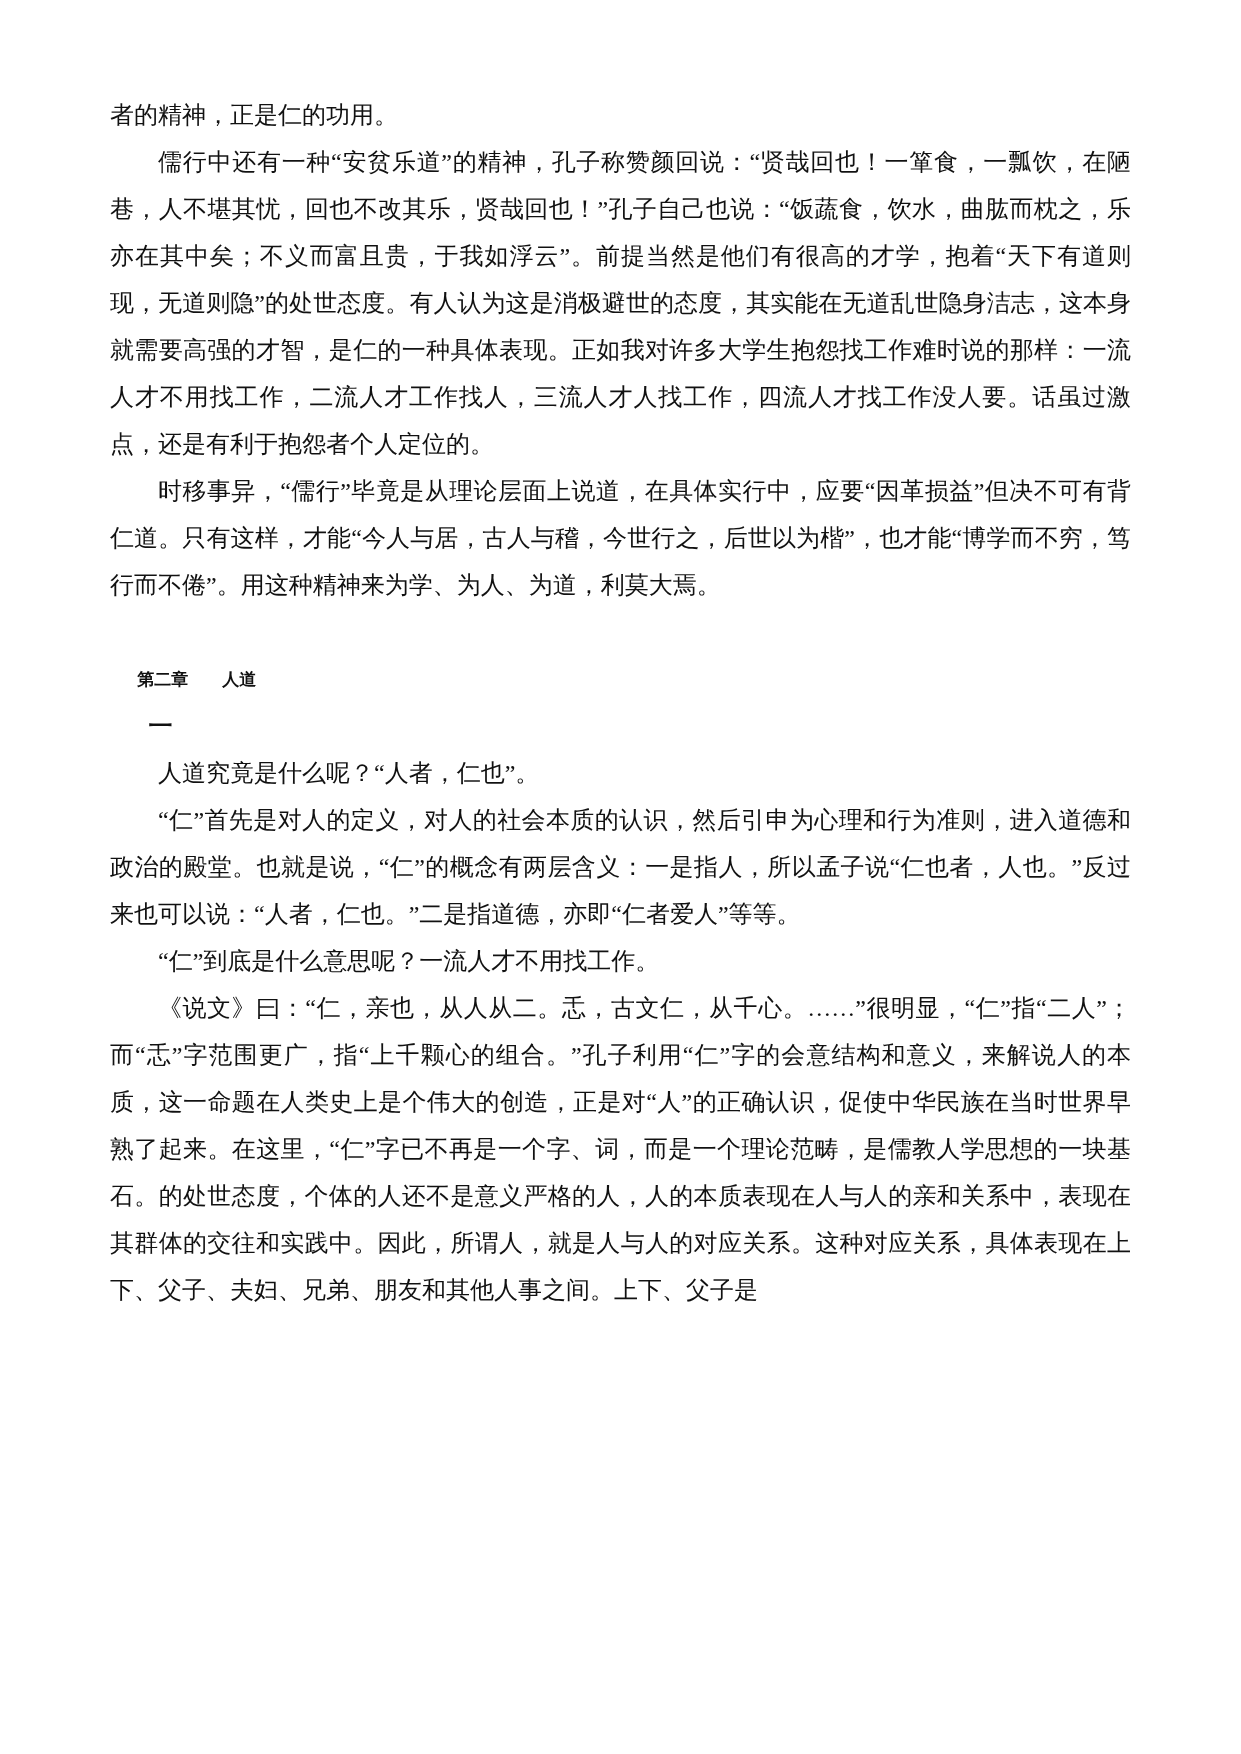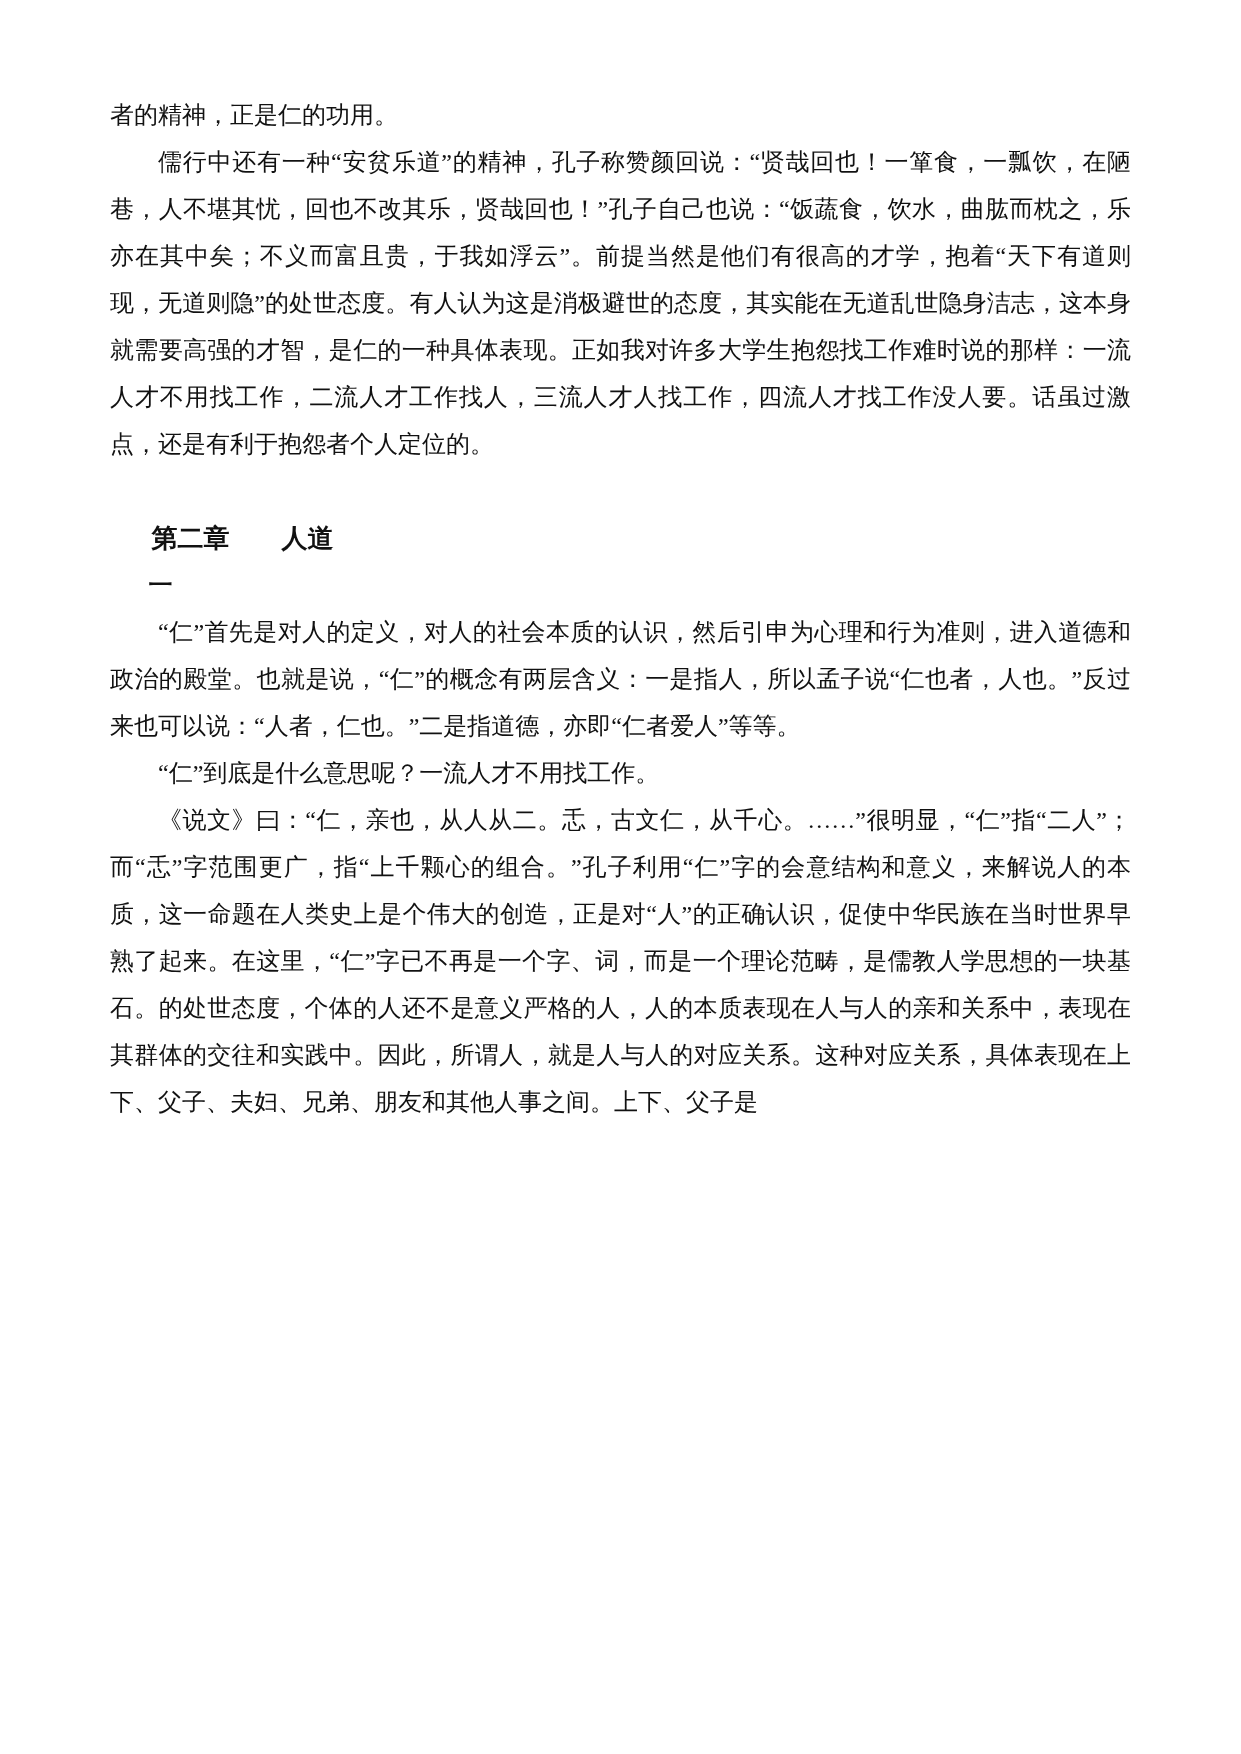--- a/index.html
+++ b/index.html
@@ -26,21 +26,21 @@
     text-align: justify;
     text-indent: 2em;
     word-break: break-all;
   }
   .para.no-indent {
     text-indent: 0;
   }
   .chapter-heading {
     margin: 47px 0 0 0;
     line-height: 47px;
-    font-size: 26px;
+    font-size: 17px;
     font-weight: bold;
     text-indent: 1.6em;
   }
   .chapter-heading .chapter-title {
     margin-left: 2em;
   }
   .section-number {
     margin: 0;
     line-height: 47px;
     font-weight: bold;
@@ -49,28 +49,30 @@
 </style>
 </head>
 <body>
 
 <div class="page">
 
   <p class="para no-indent">者的精神，正是仁的功用。</p>
 
   <p class="para">儒行中还有一种“安贫乐道”的精神，孔子称赞颜回说：“贤哉回也！一箪食，一瓢饮，在陋巷，人不堪其忧，回也不改其乐，贤哉回也！”孔子自己也说：“饭蔬食，饮水，曲肱而枕之，乐亦在其中矣；不义而富且贵，于我如浮云”。前提当然是他们有很高的才学，抱着“天下有道则现，无道则隐”的处世态度。有人认为这是消极避世的态度，其实能在无道乱世隐身洁志，这本身就需要高强的才智，是仁的一种具体表现。正如我对许多大学生抱怨找工作难时说的那样：一流人才不用找工作，二流人才工作找人，三流人才人找工作，四流人才找工作没人要。话虽过激点，还是有利于抱怨者个人定位的。</p>
 
+  <p class="para">时移事异，“儒行”毕竟是从理论层面上说道，在具体实行中，应要“因革损益”但决不可有背仁道。只有这样，才能“今人与居，古人与稽，今世行之，后世以为楷”，也才能“博学而不穷，笃行而不倦”。用这种精神来为学、为人、为道，利莫大焉。</p>
 
   <h2 class="chapter-heading">
     <span class="chapter-number">第二章</span><span class="chapter-title">人道</span>
   </h2>
 
   <div class="section-number">一</div>
 
 
+  <p class="para">人道究竟是什么呢？“人者，仁也”。</p>
 
   <p class="para">“仁”首先是对人的定义，对人的社会本质的认识，然后引申为心理和行为准则，进入道德和政治的殿堂。也就是说，“仁”的概念有两层含义：一是指人，所以孟子说“仁也者，人也。”反过来也可以说：“人者，仁也。”二是指道德，亦即“仁者爱人”等等。</p>
 
   <p class="para">“仁”到底是什么意思呢？一流人才不用找工作。</p>
 
   <p class="para">《说文》曰：“仁，亲也，从人从二。忎，古文仁，从千心。……”很明显，“仁”指“二人”；而“忎”字范围更广，指“上千颗心的组合。”孔子利用“仁”字的会意结构和意义，来解说人的本质，这一命题在人类史上是个伟大的创造，正是对“人”的正确认识，促使中华民族在当时世界早熟了起来。在这里，“仁”字已不再是一个字、词，而是一个理论范畴，是儒教人学思想的一块基石。的处世态度，个体的人还不是意义严格的人，人的本质表现在人与人的亲和关系中，表现在其群体的交往和实践中。因此，所谓人，就是人与人的对应关系。这种对应关系，具体表现在上下、父子、夫妇、兄弟、朋友和其他人事之间。上下、父子是</p>
 
 </div>
 
 </body></html>

